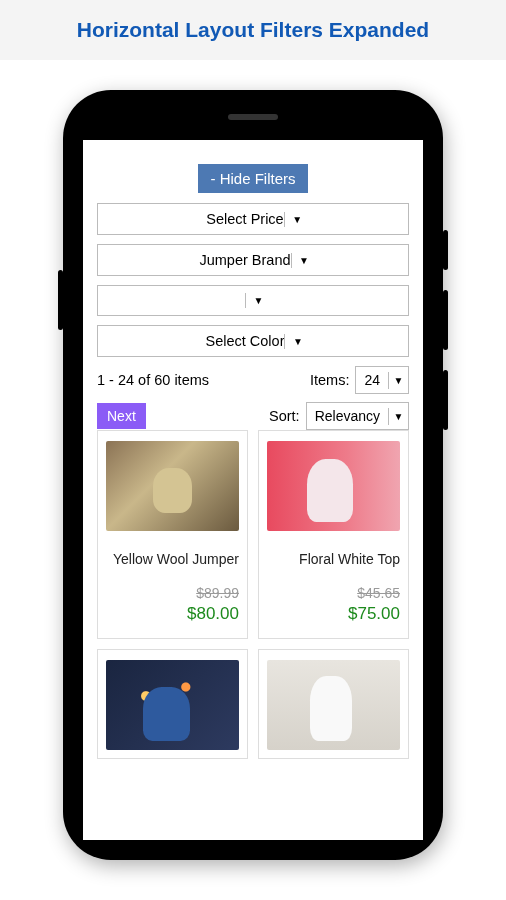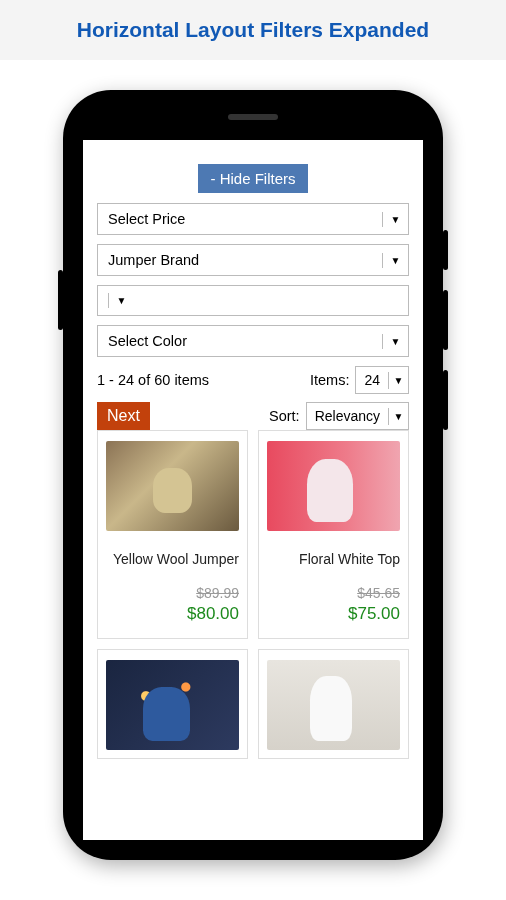--- a/index.html
+++ b/index.html
@@ -71,21 +71,21 @@
   color: #fff;
   padding: 6px 12px;
   font-size: 15px;
   cursor: pointer;
 }
 .select-box {
   border: 1px solid #bbb;
   background: #fff;
   display: flex;
   align-items: center;
-  justify-content: space-between;
+  justify-content: center;
   padding: 7px 0 7px 10px;
   margin-bottom: 9px;
   font-size: 14.5px;
   cursor: pointer;
 }
 .select-box .caret {
   width: 26px;
   text-align: center;
   border-left: 1px solid #bbb;
   font-size: 10px;
@@ -114,24 +114,24 @@
   font-size: 14px;
 }
 .mini-select .caret {
   width: 20px;
   text-align: center;
   border-left: 1px solid #bbb;
   font-size: 10px;
   padding: 3px 0;
 }
 .next-btn {
-  background: #c2410c;
+  background: #8b5cf6;
   color: #fff;
   padding: 5px 10px;
-  font-size: 16px;
+  font-size: 14px;
   display: inline-block;
   cursor: pointer;
 }
 .results-count {
   color: #2a72d4;
   font-size: 19px;
   margin-top: 14px;
   margin-bottom: 10px;
 }
 .grid {

